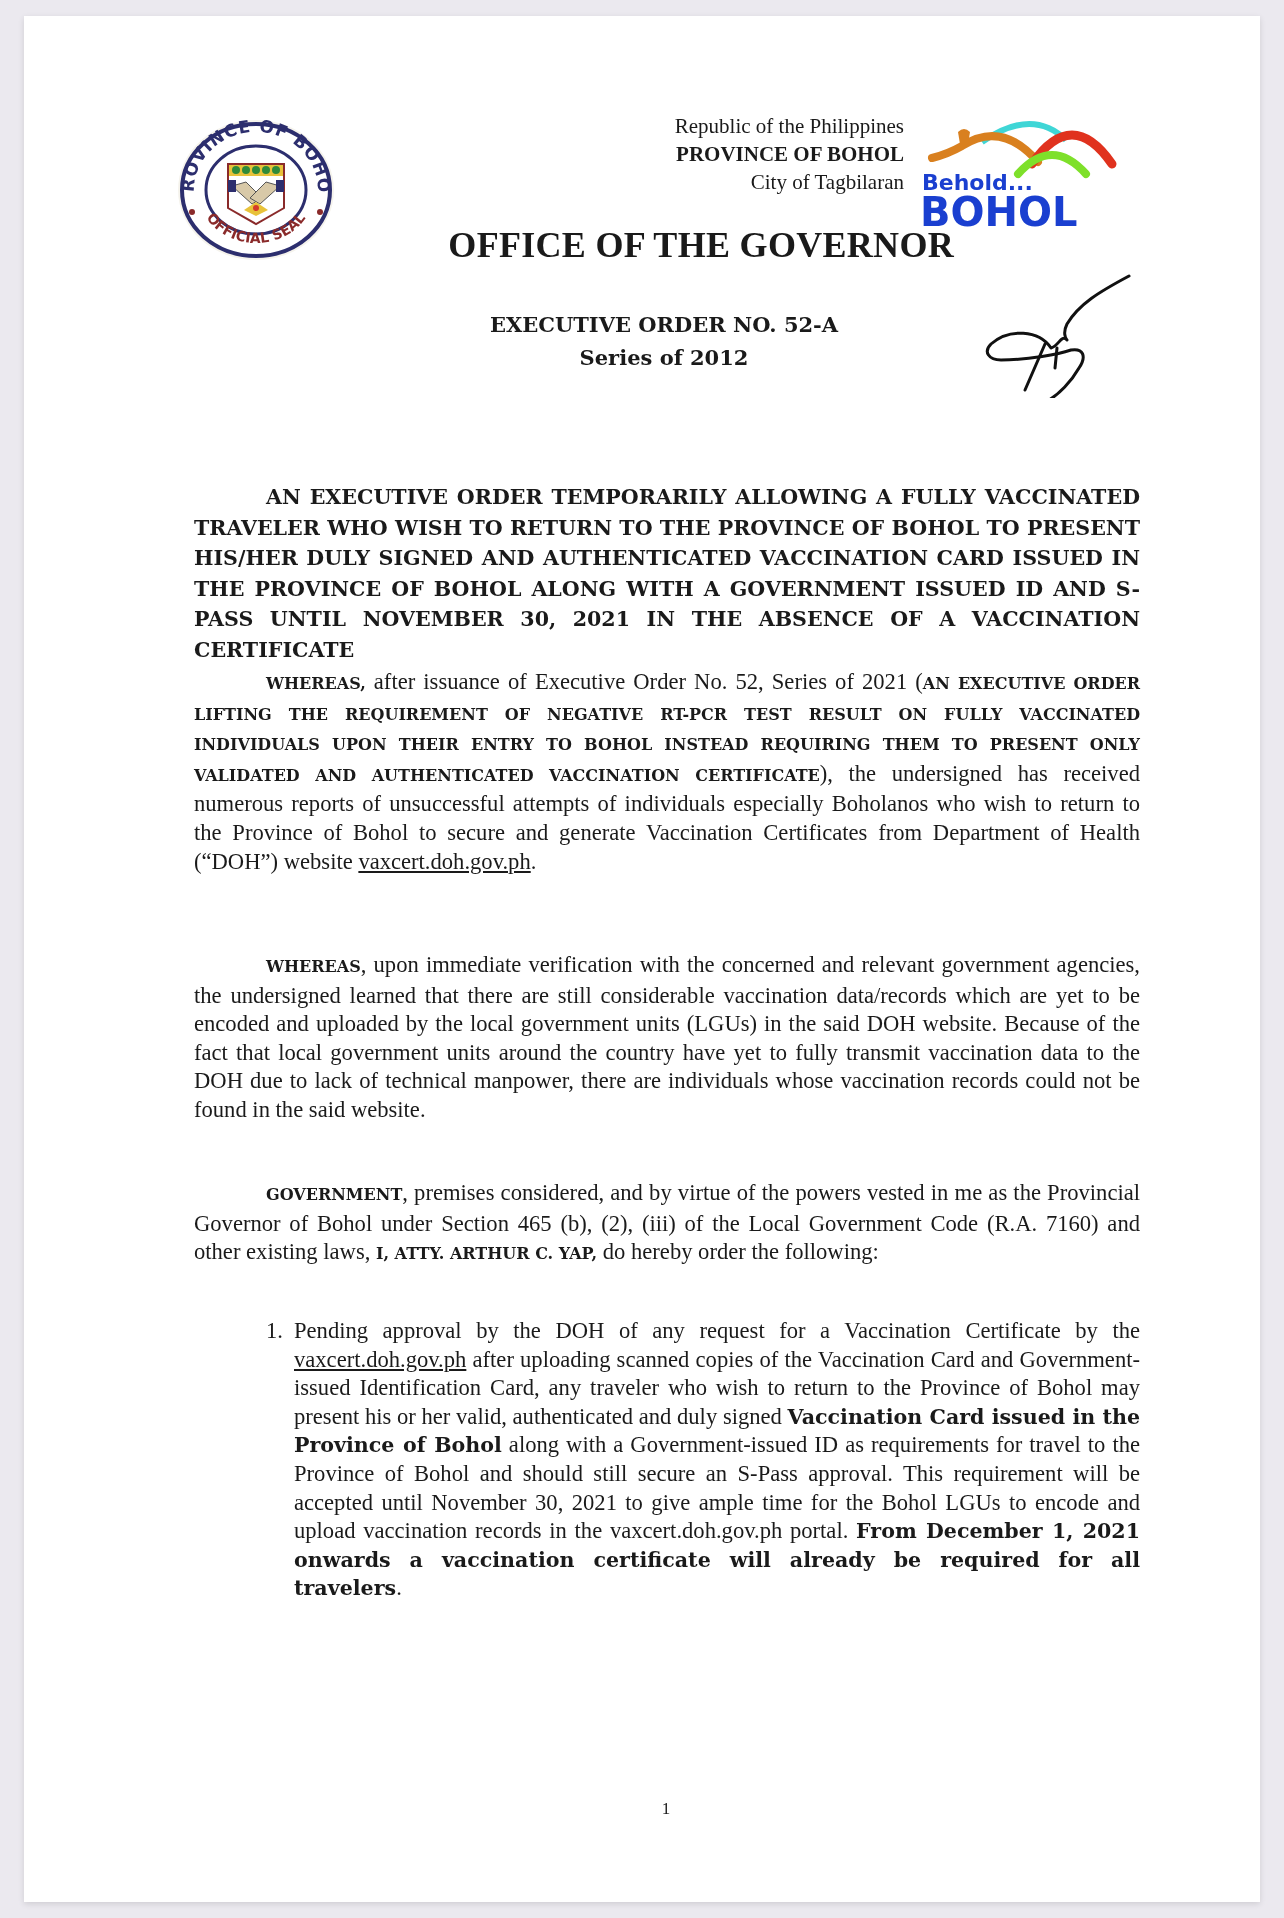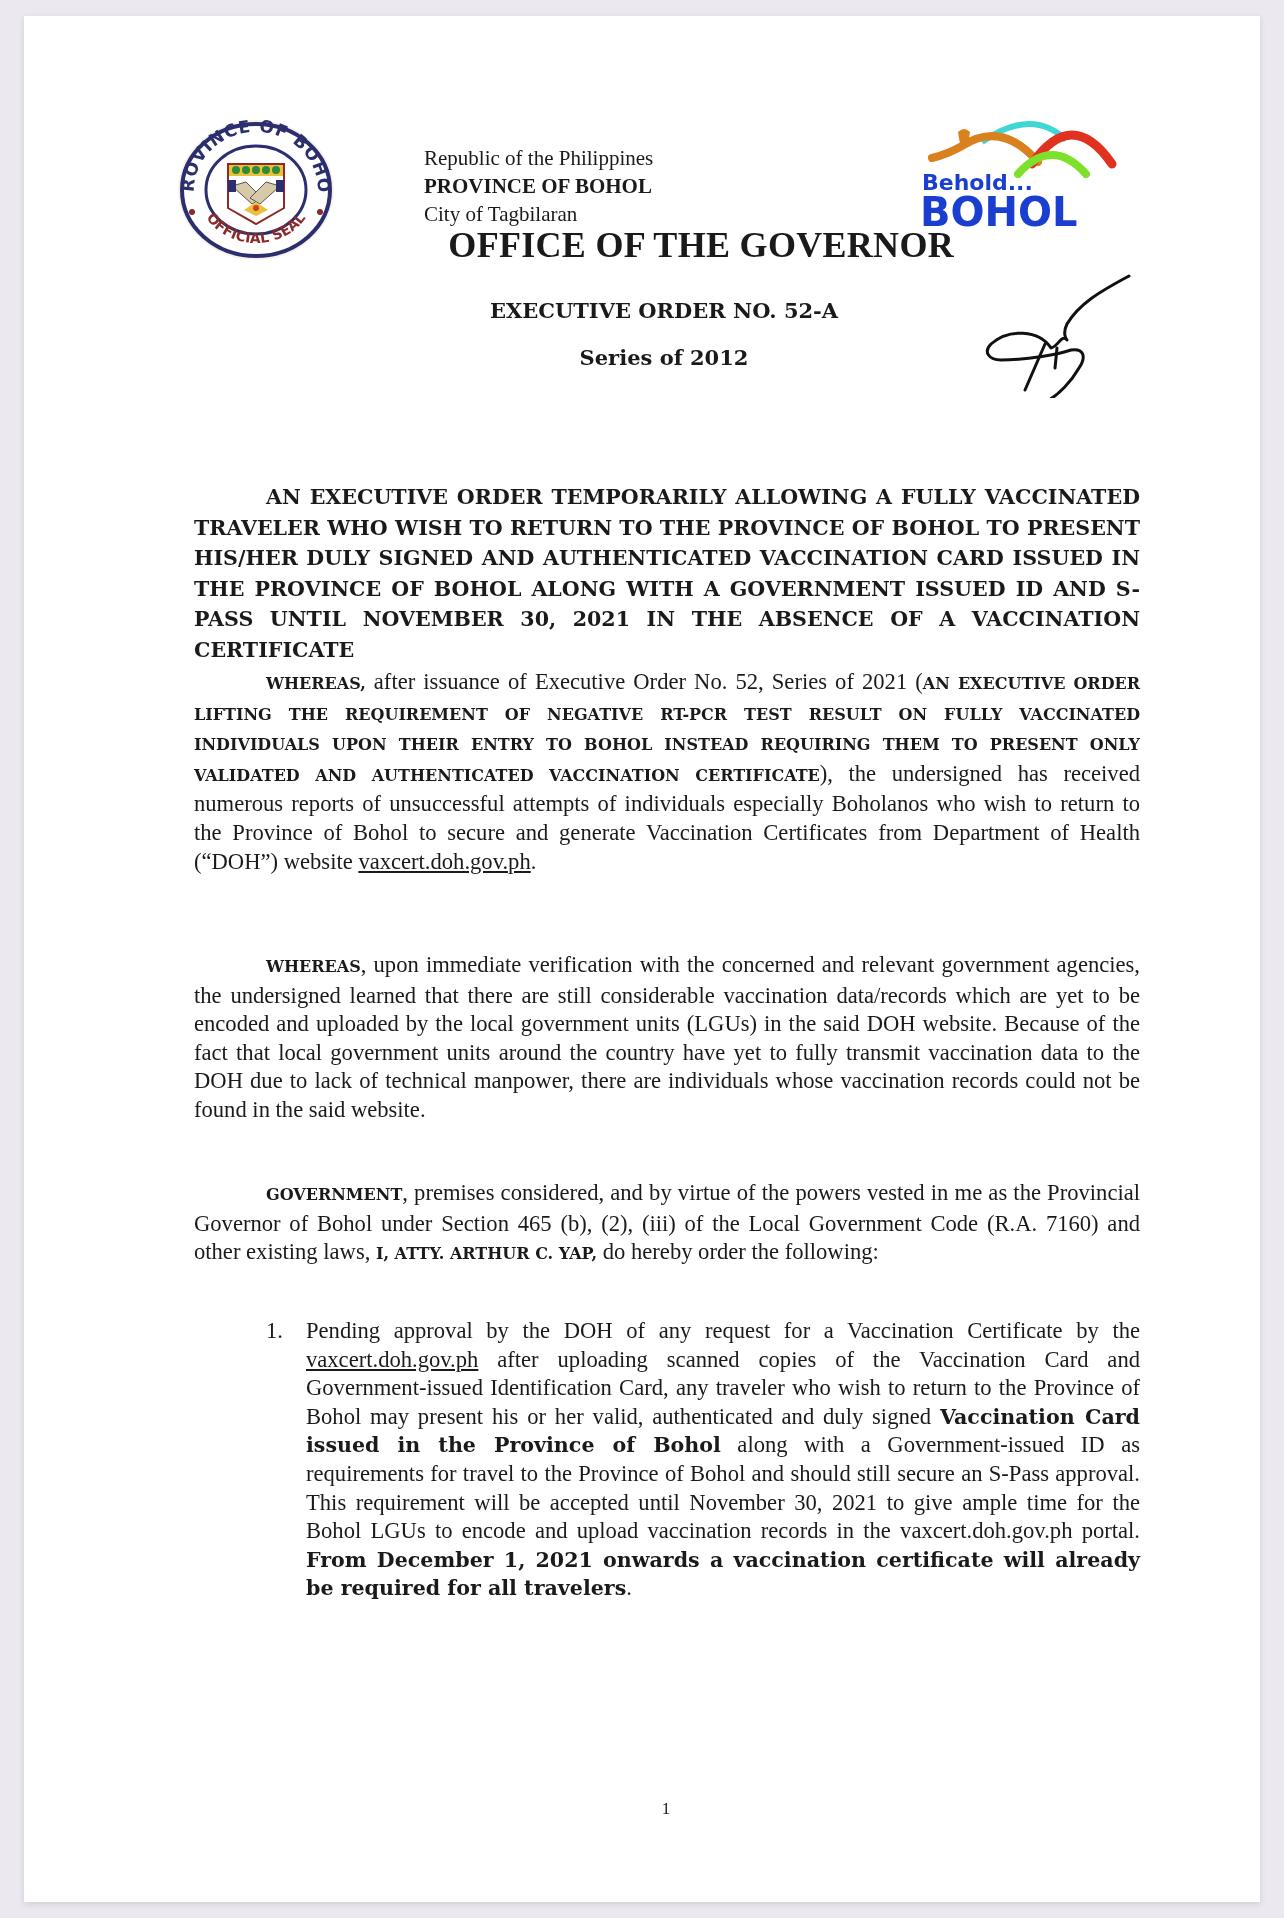--- a/index.html
+++ b/index.html
@@ -13,32 +13,32 @@
   }
   .page {
     position: absolute;
     left: 24px; top: 16px;
     width: 1236px; height: 1886px;
     background: #ffffff;
     box-shadow: 0 2px 6px rgba(0,0,0,0.12);
   }
   .seal { position: absolute; left: 148px; top: 96px; width: 168px; height: 150px; }
   .logo { position: absolute; left: 898px; top: 94px; width: 210px; height: 122px; }
-  .hdr-center { position: absolute; left: 400px; top: 96px; width: 480px; text-align: left; margin-top: 32px; }
+  .hdr-center { position: absolute; left: 400px; top: 96px; width: 480px; text-align: right; }
   .hdr-line { font-size: 21px; line-height: 28px; }
   .hdr-bold { font-weight: bold; }
   .office {
     position: absolute; left: 330px; top: 208px; width: 600px; text-align: right;
     font-size: 36px; font-weight: bold; letter-spacing: 0.3px;
   }
   .eo-num, .eo-series {
     position: absolute; left: 400px; width: 480px; text-align: center;
     font-family: "DejaVu Serif", serif; font-weight: bold; font-size: 21px;
   }
-  .eo-num { top: 282px; }
+  .eo-num { top: 296px; }
   .eo-series { top: 329px; }
   .signature { position: absolute; left: 955px; top: 252px; width: 160px; height: 130px; }
 
   .body-text {
     position: absolute; left: 170px; width: 946px;
     font-size: 22.6px; line-height: 28.6px; text-align: justify;
   }
   .title-block {
     position: absolute; left: 170px; top: 422px; width: 946px;
     font-family: "DejaVu Serif", serif; font-weight: bold;
@@ -50,21 +50,21 @@
   .b-serif { font-family: "DejaVu Serif", serif; font-weight: bold; font-size: 16px; }
   .u { text-decoration: underline; }
   .p1 { top: 652px; }
   .p2 { top: 935px; }
   .p3 { top: 1163px; }
   .item {
     position: absolute; left: 246px; top: 1301px; width: 870px;
     font-size: 22.6px; line-height: 28.6px; text-align: justify;
   }
   .item-num { position: absolute; left: -4px; top: 0; }
-  .item-text { margin-left: 36px; display: block; }
+  .item-text { margin-left: 24px; display: block; }
   .item-text .b-serif { font-size: 20.6px; }
   .page-num {
     position: absolute; left: 617px; top: 1783px; width: 50px; text-align: center;
     font-size: 17px;
   }
 </style>
 </head>
 <body>
 
 <div class="page">

